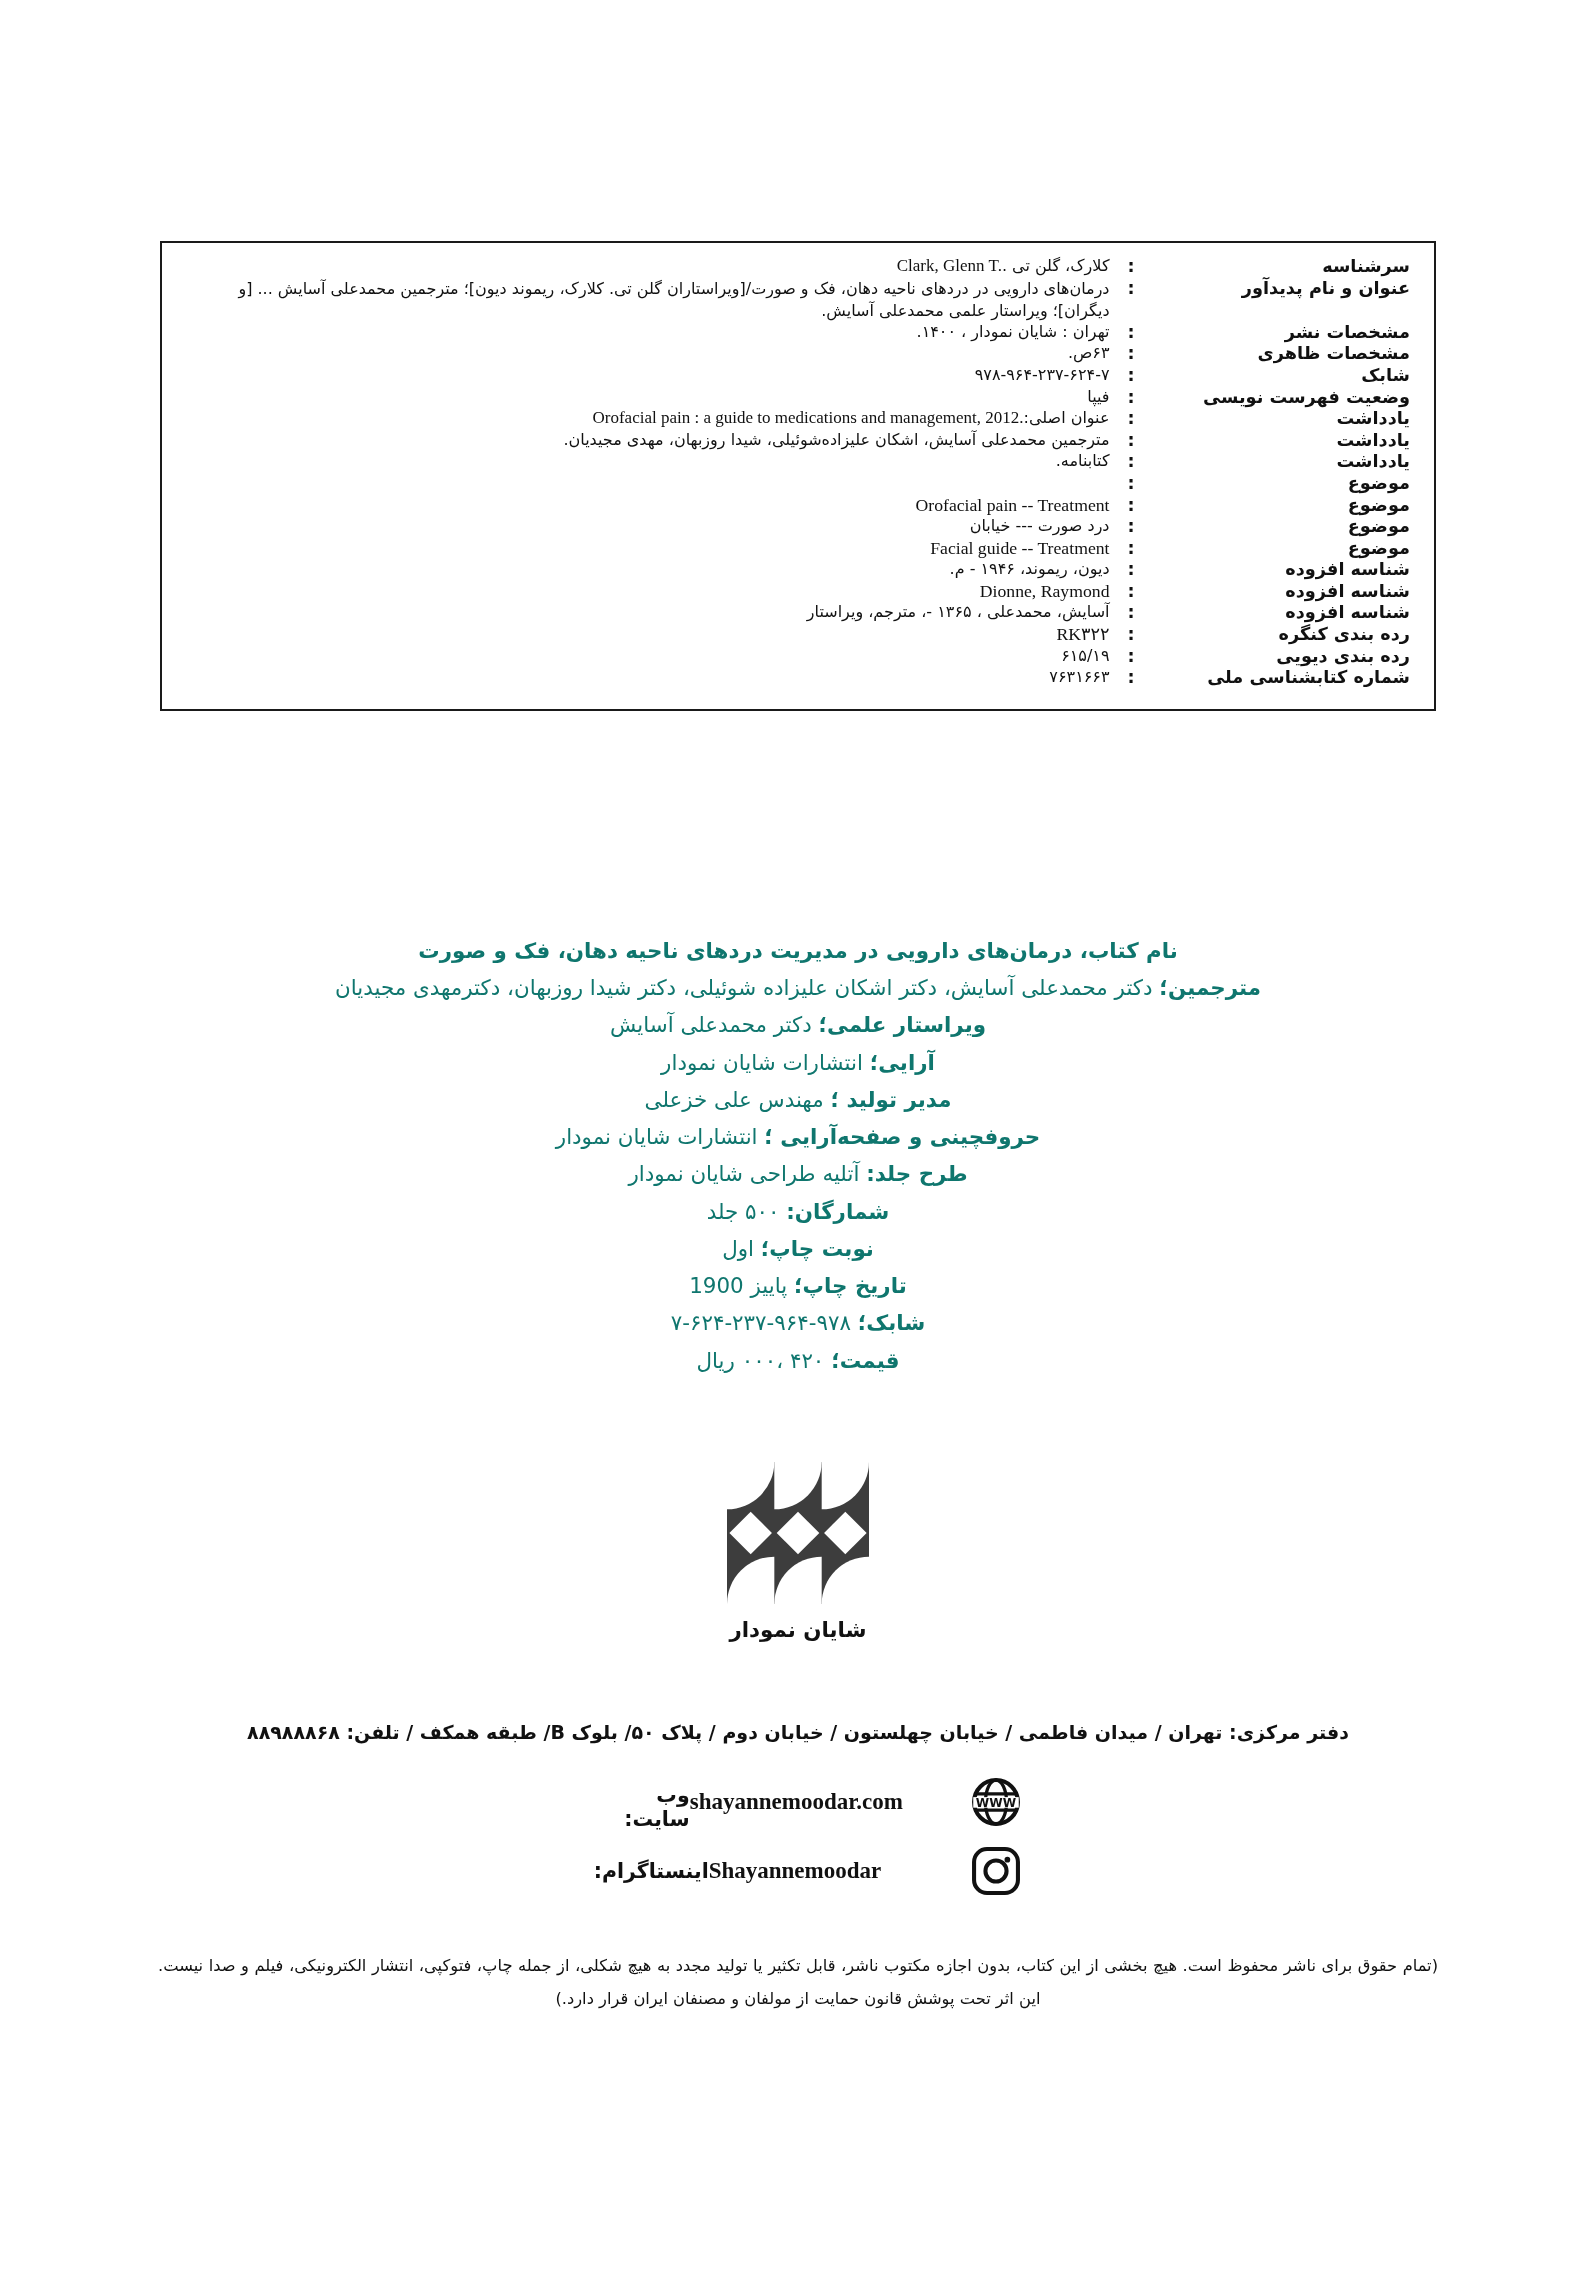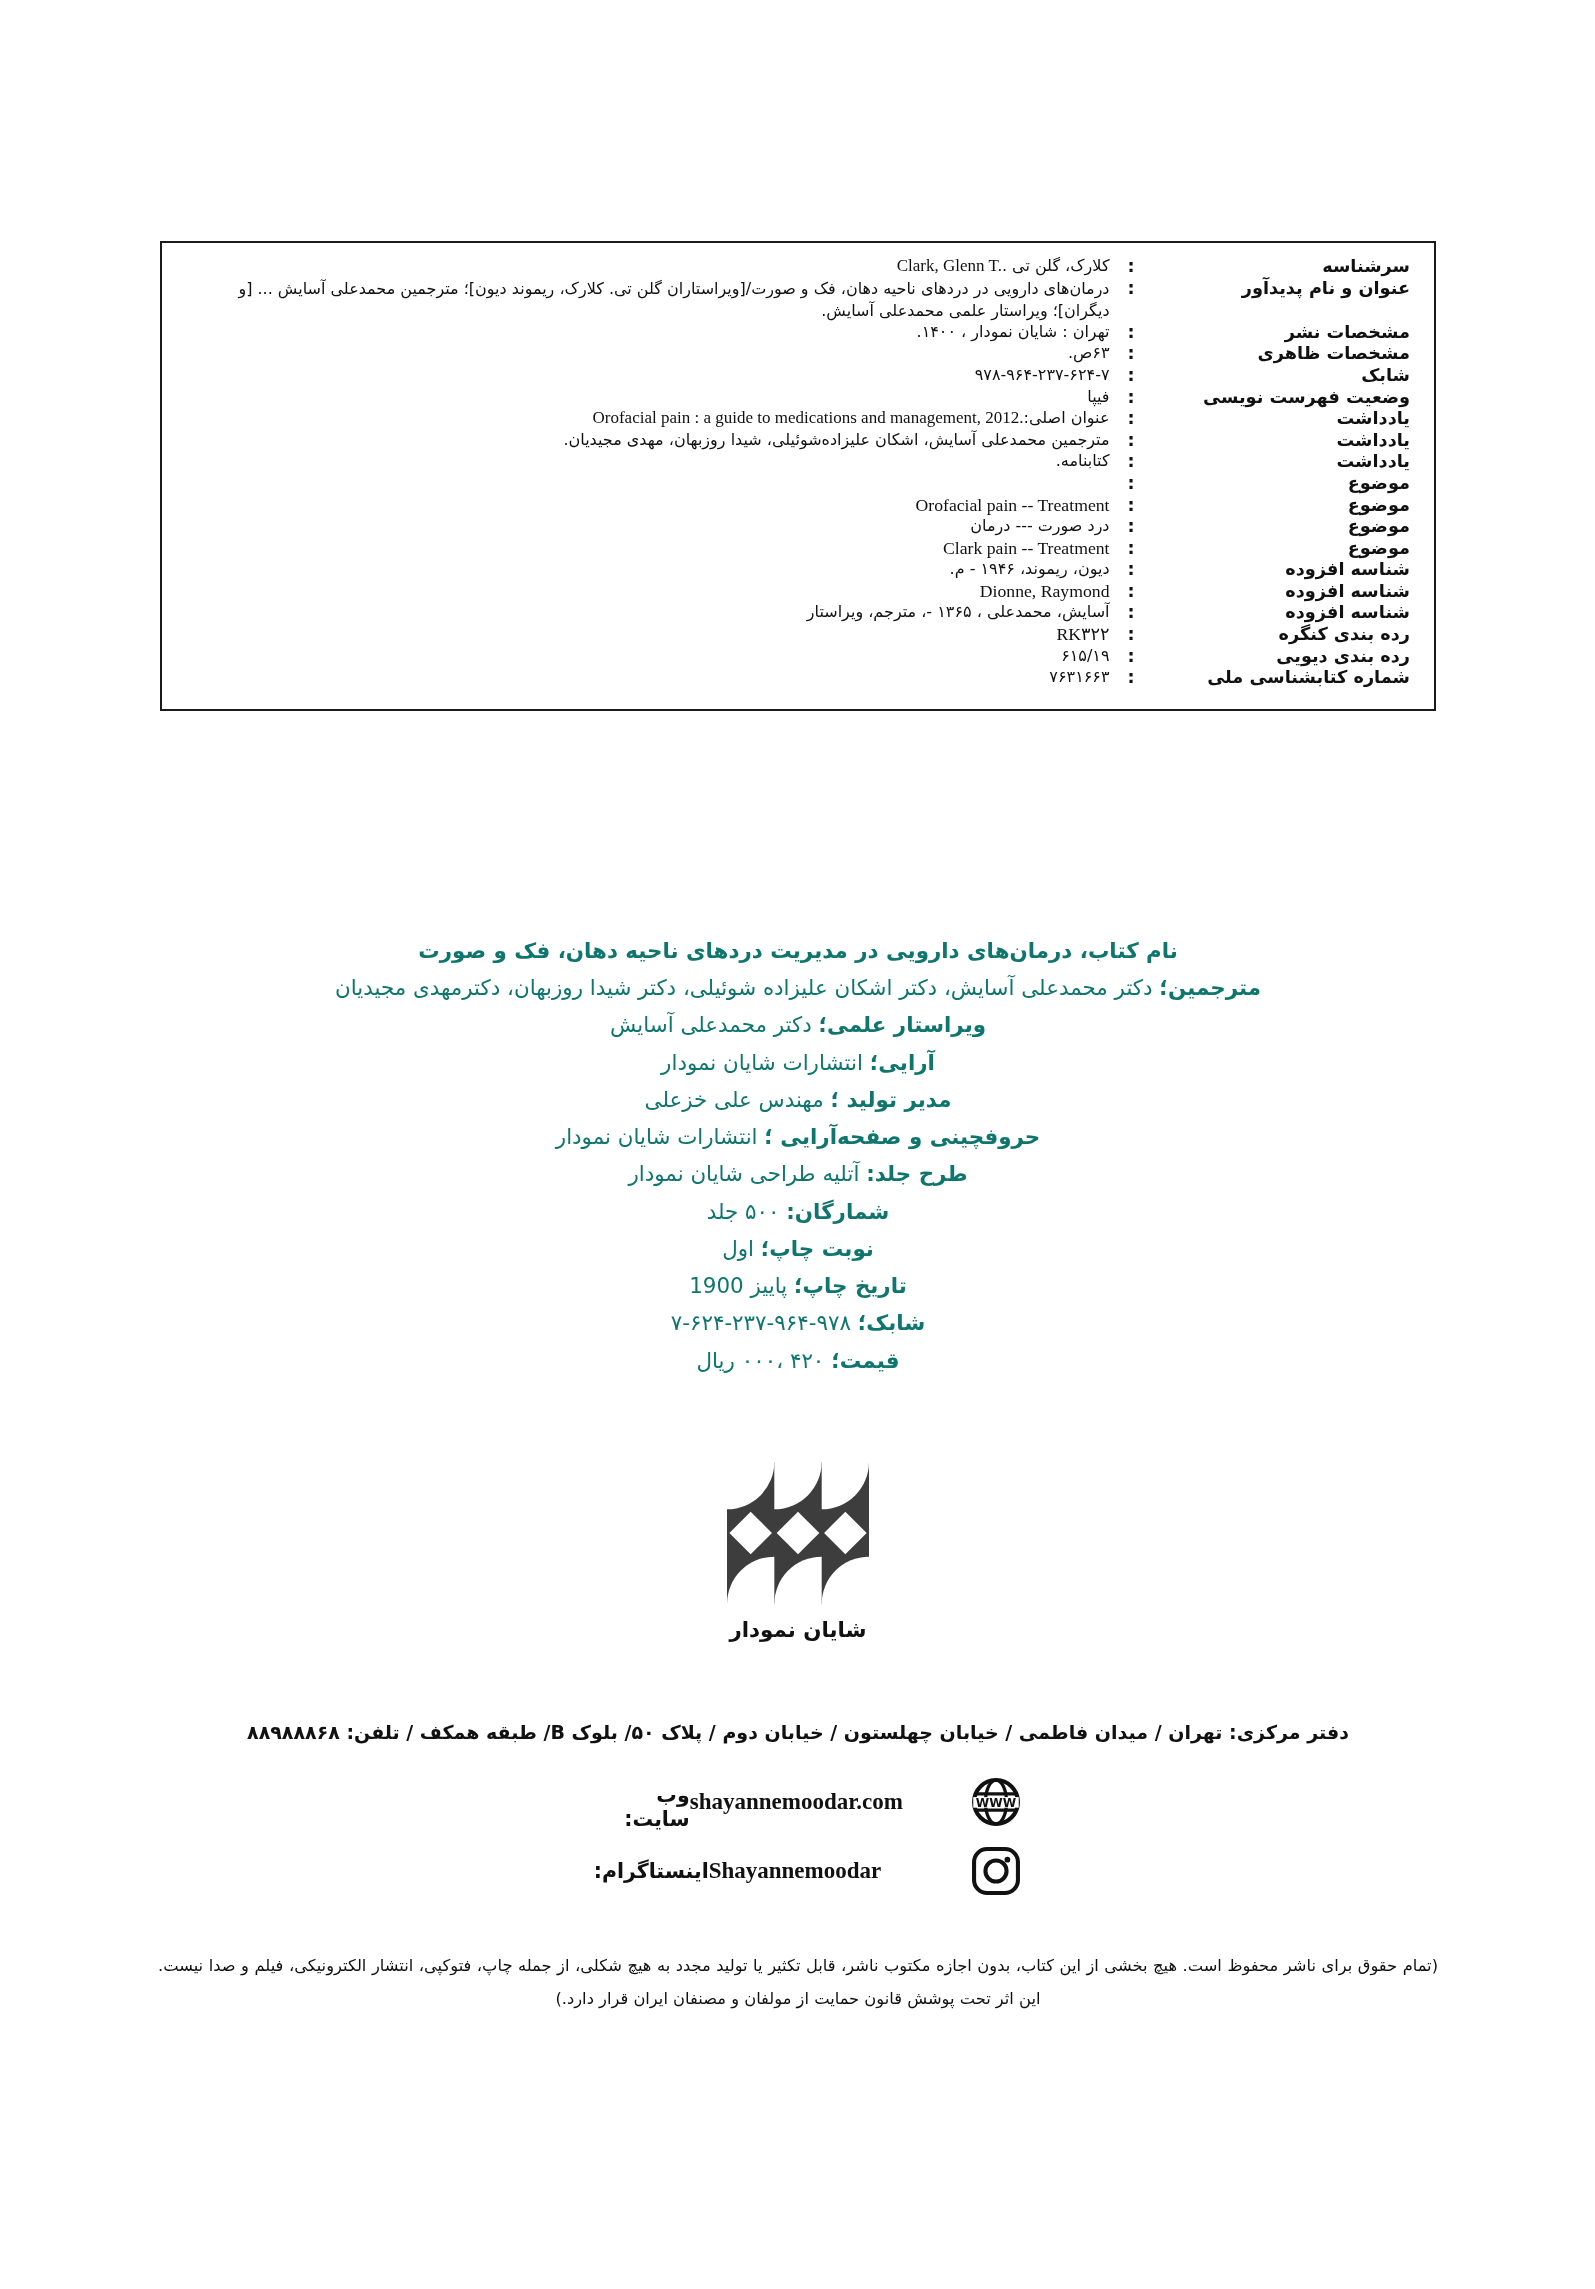--- a/index.html
+++ b/index.html
@@ -237,26 +237,26 @@
         <div class="cip-colon">:</div>
       </div>
       <div class="cip-row">
         <div class="cip-label">موضوع</div>
         <div class="cip-colon">:</div>
         <div class="cip-value ltr">Orofacial pain -- Treatment</div>
       </div>
       <div class="cip-row">
         <div class="cip-label">موضوع</div>
         <div class="cip-colon">:</div>
-        <div class="cip-value">درد صورت --- درمان</div>
+        <div class="cip-value">درد صورت --- خیابان</div>
       </div>
       <div class="cip-row">
         <div class="cip-label">موضوع</div>
         <div class="cip-colon">:</div>
-        <div class="cip-value ltr">Clark pain -- Treatment</div>
+        <div class="cip-value ltr">Facial guide -- Treatment</div>
       </div>
       <div class="cip-row">
         <div class="cip-label">شناسه افزوده</div>
         <div class="cip-colon">:</div>
         <div class="cip-value">دیون، ریموند، ۱۹۴۶ - م.</div>
       </div>
       <div class="cip-row">
         <div class="cip-label">شناسه افزوده</div>
         <div class="cip-colon">:</div>
         <div class="cip-value ltr">Dionne, Raymond</div>

